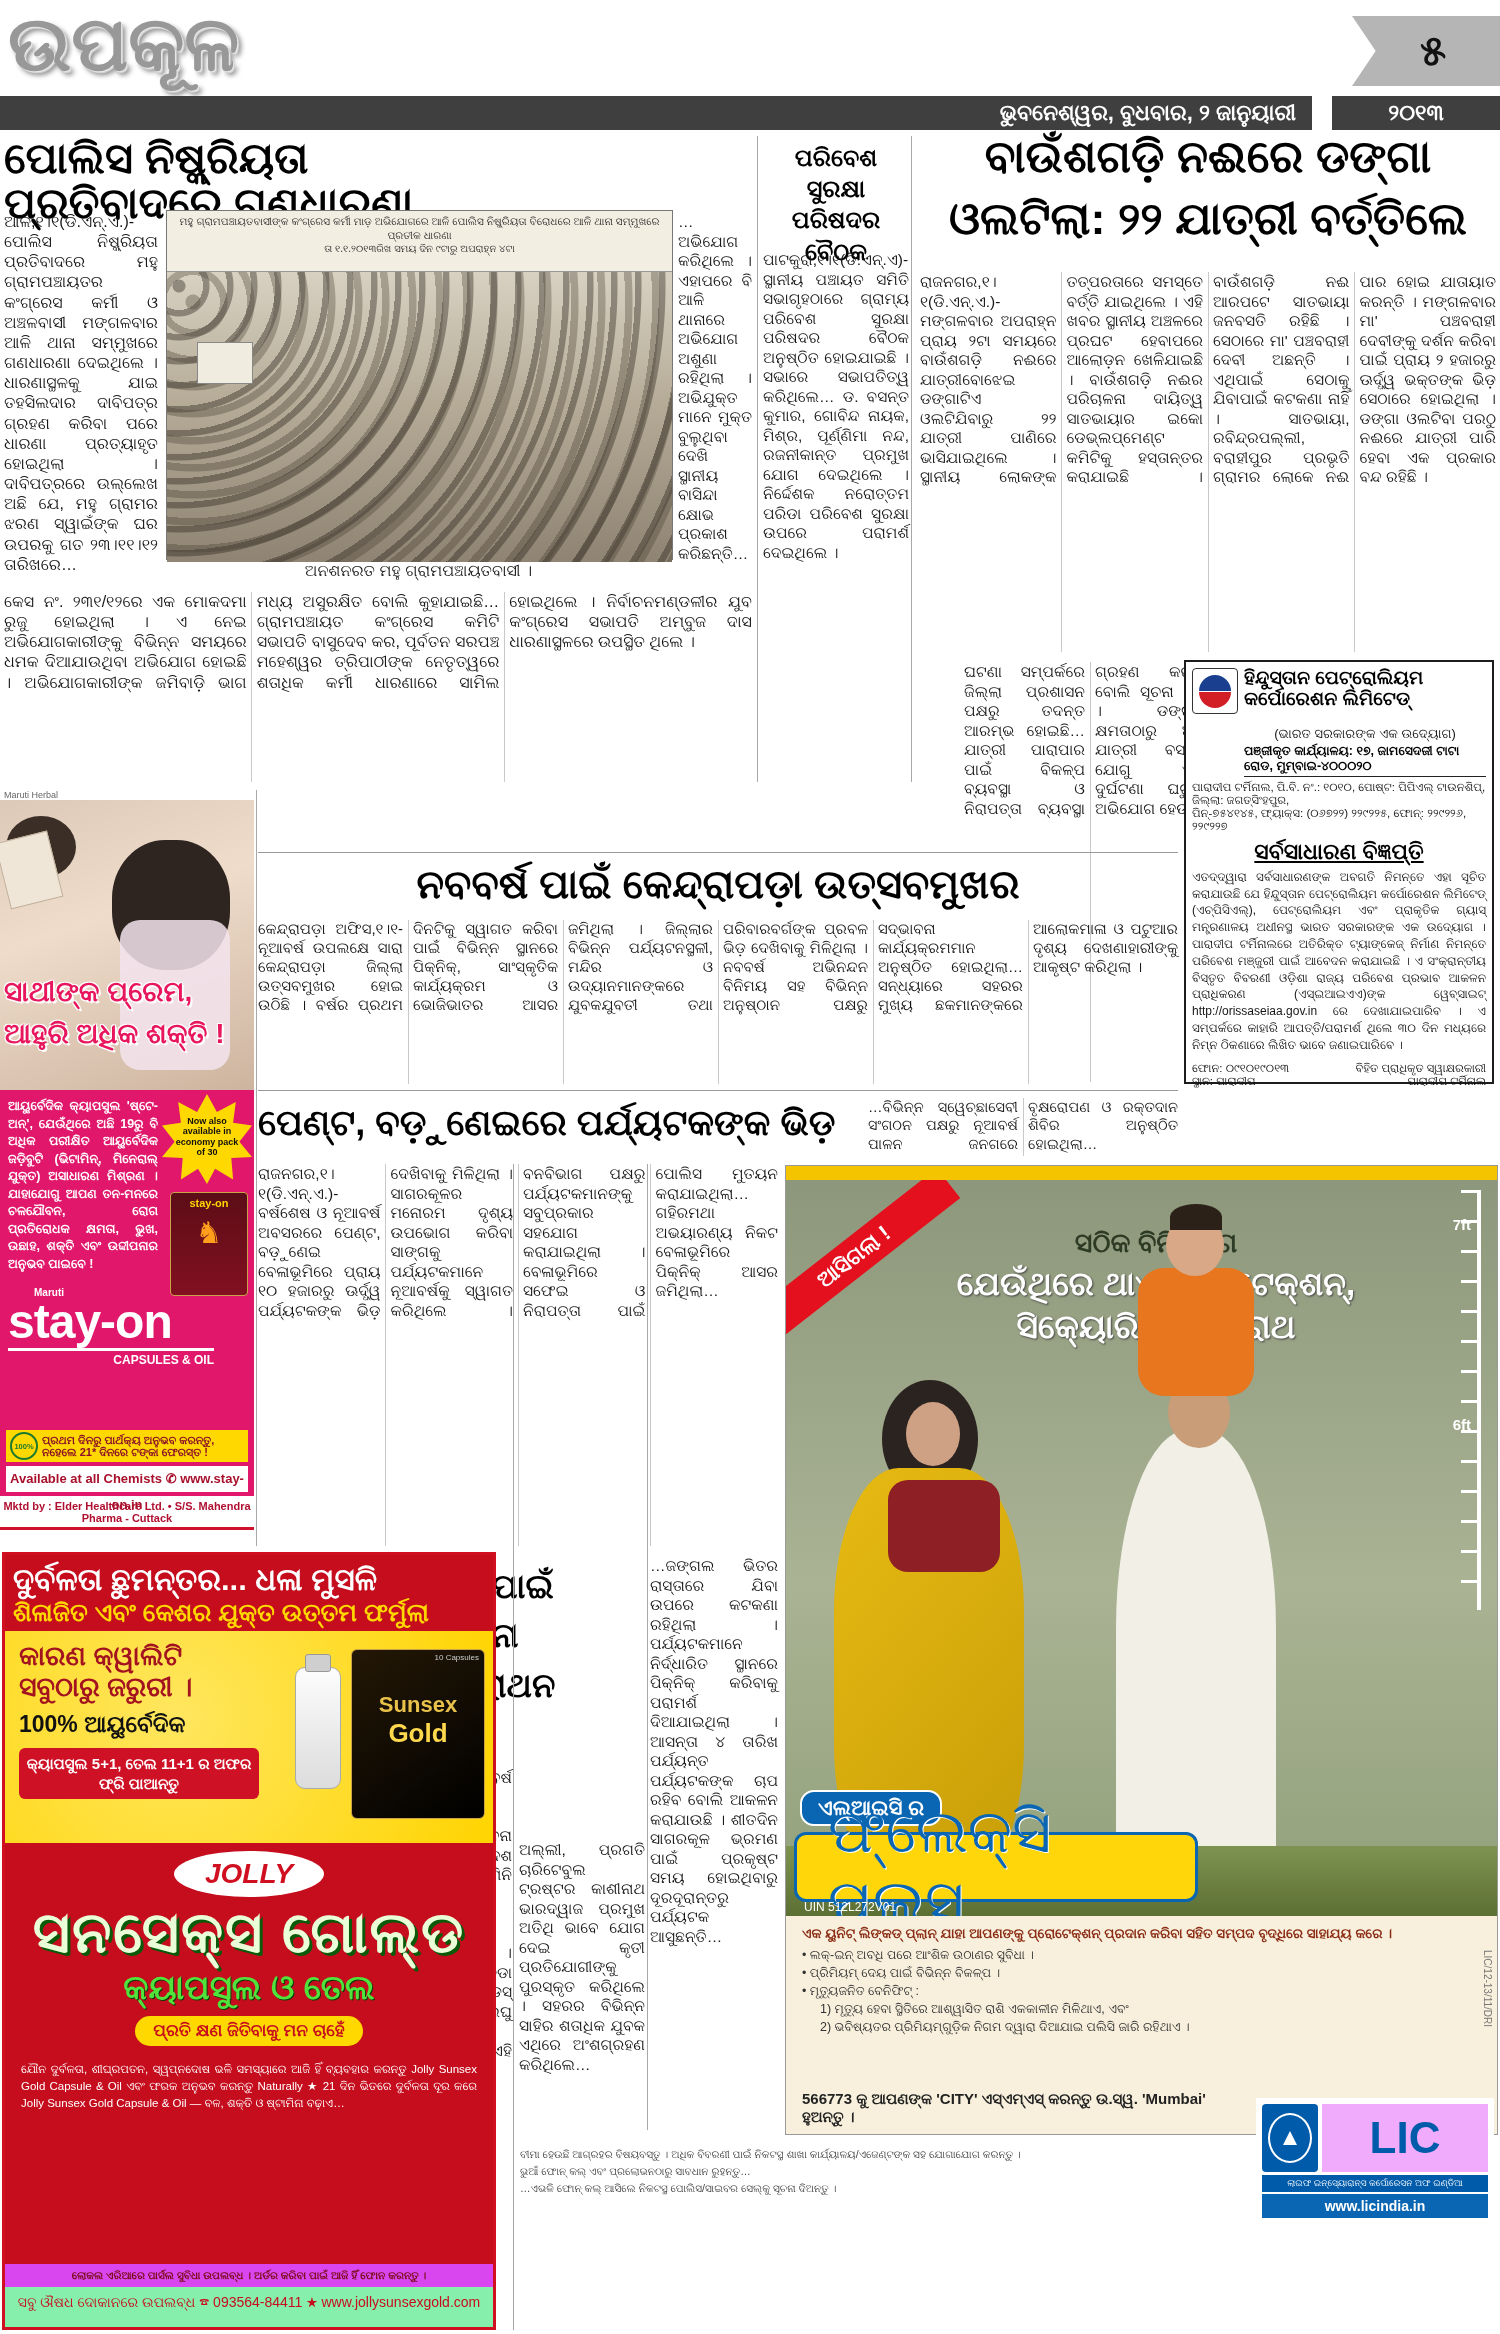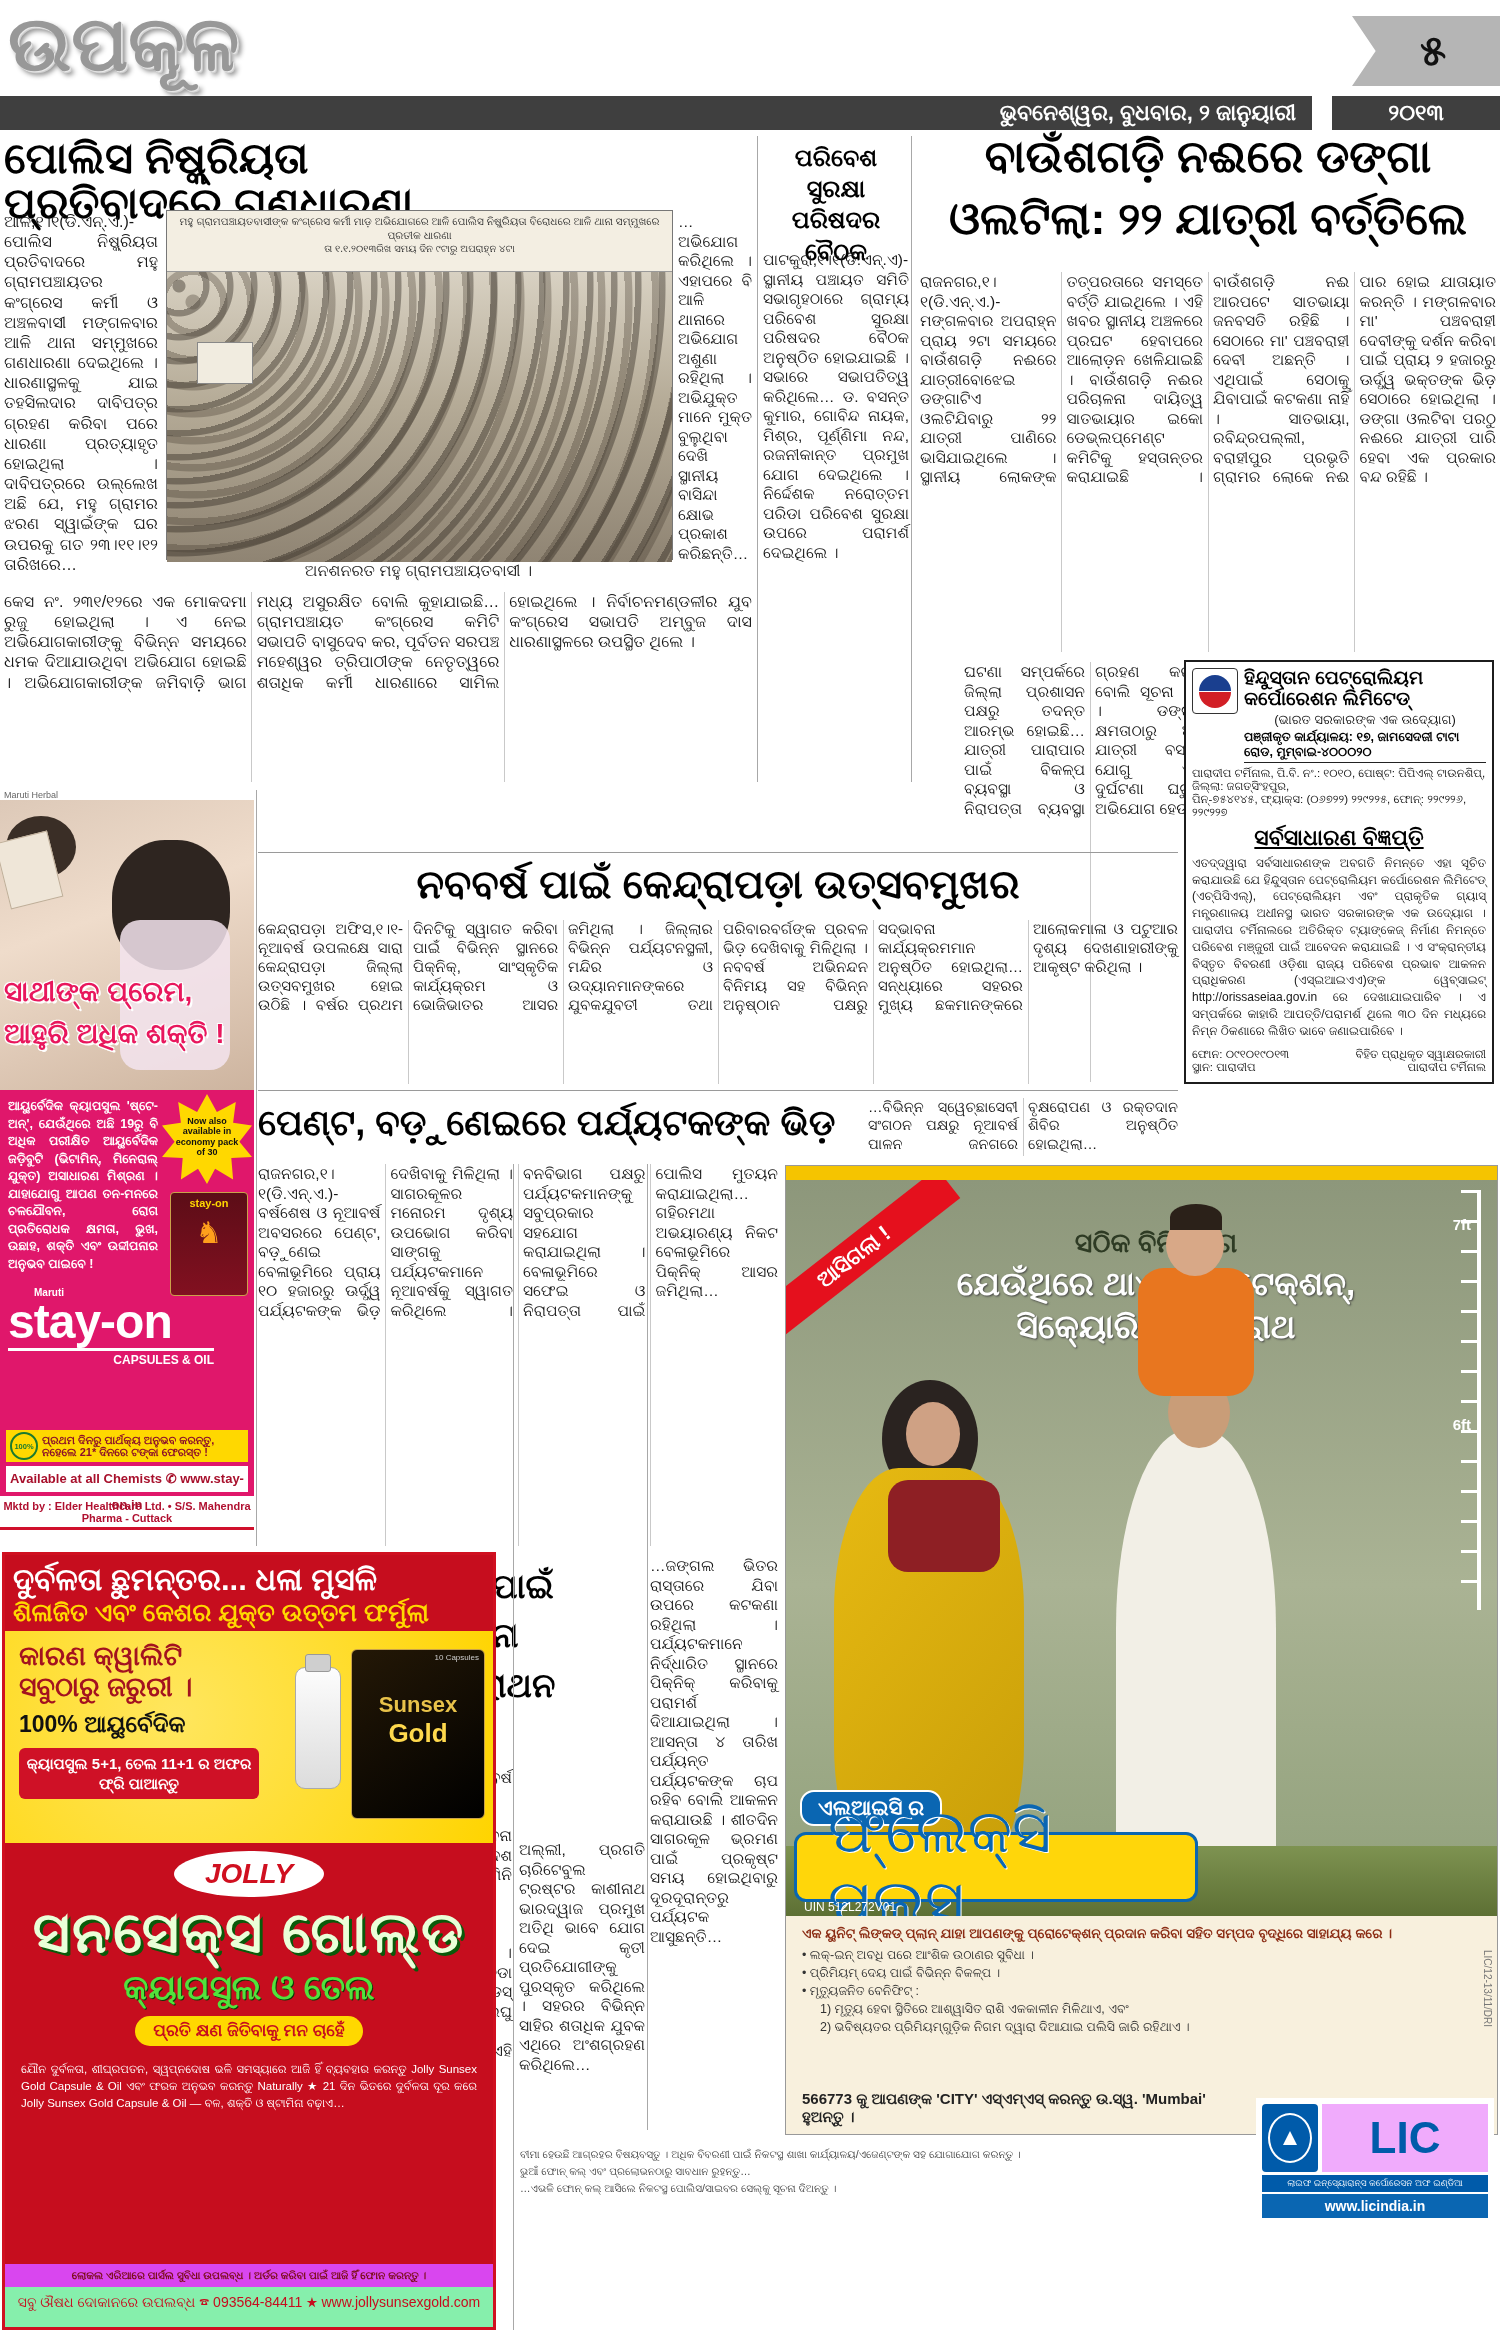--- a/index.html
+++ b/index.html
@@ -80,21 +80,21 @@
   <div class="abs jt cols" style="left:964px;top:662px;width:252px;height:420px;font-size:15.5px;column-count:2;">ଘଟଣା ସମ୍ପର୍କରେ ଜିଲ୍ଲା ପ୍ରଶାସନ ପକ୍ଷରୁ ତଦନ୍ତ ଆରମ୍ଭ ହୋଇଛି… ଯାତ୍ରୀ ପାରାପାର ପାଇଁ ବିକଳ୍ପ ବ୍ୟବସ୍ଥା ଓ ନିରାପତ୍ତା ବ୍ୟବସ୍ଥା ଗ୍ରହଣ କରାଯିବ ବୋଲି ସୂଚନା ମିଳିଛି । ଡଙ୍ଗାରେ କ୍ଷମତାଠାରୁ ଅଧିକ ଯାତ୍ରୀ ବସାଇବା ଯୋଗୁ ଏଭଳି ଦୁର୍ଘଟଣା ଘଟୁଥିବା ଅଭିଯୋଗ ହେଉଛି ।</div>
 
   <div class="abs hpbox" style="left:1184px;top:660px;width:310px;height:424px;padding:6px;box-sizing:border-box;">
     <div style="display:flex;gap:6px;align-items:flex-start;">
       <div style="width:44px;height:44px;border:1px solid #333;border-radius:4px;position:relative;flex:none;">
         <div style="position:absolute;left:6px;top:6px;width:32px;height:16px;background:#1a3f8f;border-radius:16px 16px 0 0;"></div>
         <div style="position:absolute;left:6px;top:23px;width:32px;height:16px;background:#d21f26;border-radius:0 0 16px 16px;"></div>
       </div>
       <div style="flex:1;">
         <div class="hd" style="font-size:19px;line-height:1.1;">ହିନ୍ଦୁସ୍ତାନ ପେଟ୍ରୋଲିୟମ କର୍ପୋରେଶନ ଲିମିଟେଡ୍</div>
-        <div class="center" style="font-size:13px;margin-top:2px;">(ଭାରତ ସରକାରଙ୍କ ଏକ ଉଦ୍ୟୋଗ)</div>
+        <div class="center" style="font-size:13px;margin-top:16px;">(ଭାରତ ସରକାରଙ୍କ ଏକ ଉଦ୍ୟୋଗ)</div>
         <div class="hd" style="font-size:12.5px;border-bottom:1px solid #222;padding-bottom:2px;margin-top:2px;">ପଞ୍ଜୀକୃତ କାର୍ଯ୍ୟାଳୟ: ୧୭, ଜାମସେଦଜୀ ଟାଟା ରୋଡ, ମୁମ୍ବାଇ-୪୦୦୦୨୦</div>
       </div>
     </div>
     <div style="font-size:11.5px;margin-top:4px;">ପାରାଦୀପ ଟର୍ମିନାଲ, ପି.ବି. ନଂ.: ୧୦୧୦, ପୋଷ୍ଟ: ପିପିଏଲ୍ ଟାଉନଶିପ୍, ଜିଲ୍ଲା: ଜଗତ୍‌ସିଂହପୁର,</div>
     <div style="font-size:11.5px;">ପିନ୍-୭୫୪୧୪୫, ଫ୍ୟାକ୍ସ: (୦୬୭୨୨) ୨୨୯୨୨୫, ଫୋନ୍: ୨୨୯୨୨୬, ୨୨୯୨୨୭</div>
     <div class="hd center" style="font-size:22px;text-decoration:underline;margin:6px 0 4px 0;">ସର୍ବସାଧାରଣ ବିଜ୍ଞପ୍ତି</div>
     <div class="jt" style="font-size:12px;line-height:1.4;">ଏତଦ୍‌ଦ୍ୱାରା ସର୍ବସାଧାରଣଙ୍କ ଅବଗତି ନିମନ୍ତେ ଏହା ସୂଚିତ କରାଯାଉଛି ଯେ ହିନ୍ଦୁସ୍ତାନ ପେଟ୍ରୋଲିୟମ କର୍ପୋରେଶନ ଲିମିଟେଡ୍ (ଏଚ୍‌ପିସିଏଲ୍), ପେଟ୍ରୋଲିୟମ ଏବଂ ପ୍ରାକୃତିକ ଗ୍ୟାସ୍ ମନ୍ତ୍ରଣାଳୟ ଅଧୀନସ୍ଥ ଭାରତ ସରକାରଙ୍କ ଏକ ଉଦ୍ୟୋଗ । ପାରାଦୀପ ଟର୍ମିନାଲରେ ଅତିରିକ୍ତ ଟ୍ୟାଙ୍କେଜ୍ ନିର୍ମାଣ ନିମନ୍ତେ ପରିବେଶ ମଞ୍ଜୁରୀ ପାଇଁ ଆବେଦନ କରାଯାଇଛି । ଏ ସଂକ୍ରାନ୍ତୀୟ ବିସ୍ତୃତ ବିବରଣୀ ଓଡ଼ିଶା ରାଜ୍ୟ ପରିବେଶ ପ୍ରଭାବ ଆକଳନ ପ୍ରାଧିକରଣ (ଏସ୍‌ଇଆଇଏଏ)ଙ୍କ ୱେବ୍‌ସାଇଟ୍ http://orissaseiaa.gov.in ରେ ଦେଖାଯାଇପାରିବ । ଏ ସମ୍ପର୍କରେ କାହାରି ଆପତ୍ତି/ପରାମର୍ଶ ଥିଲେ ୩୦ ଦିନ ମଧ୍ୟରେ ନିମ୍ନ ଠିକଣାରେ ଲିଖିତ ଭାବେ ଜଣାଇପାରିବେ ।</div>
     <div style="display:flex;justify-content:space-between;margin-top:8px;font-size:11.5px;">
       <div>
         <div>ଫୋନ: ୦୯୧୦୧୯୦୧୩</div>

